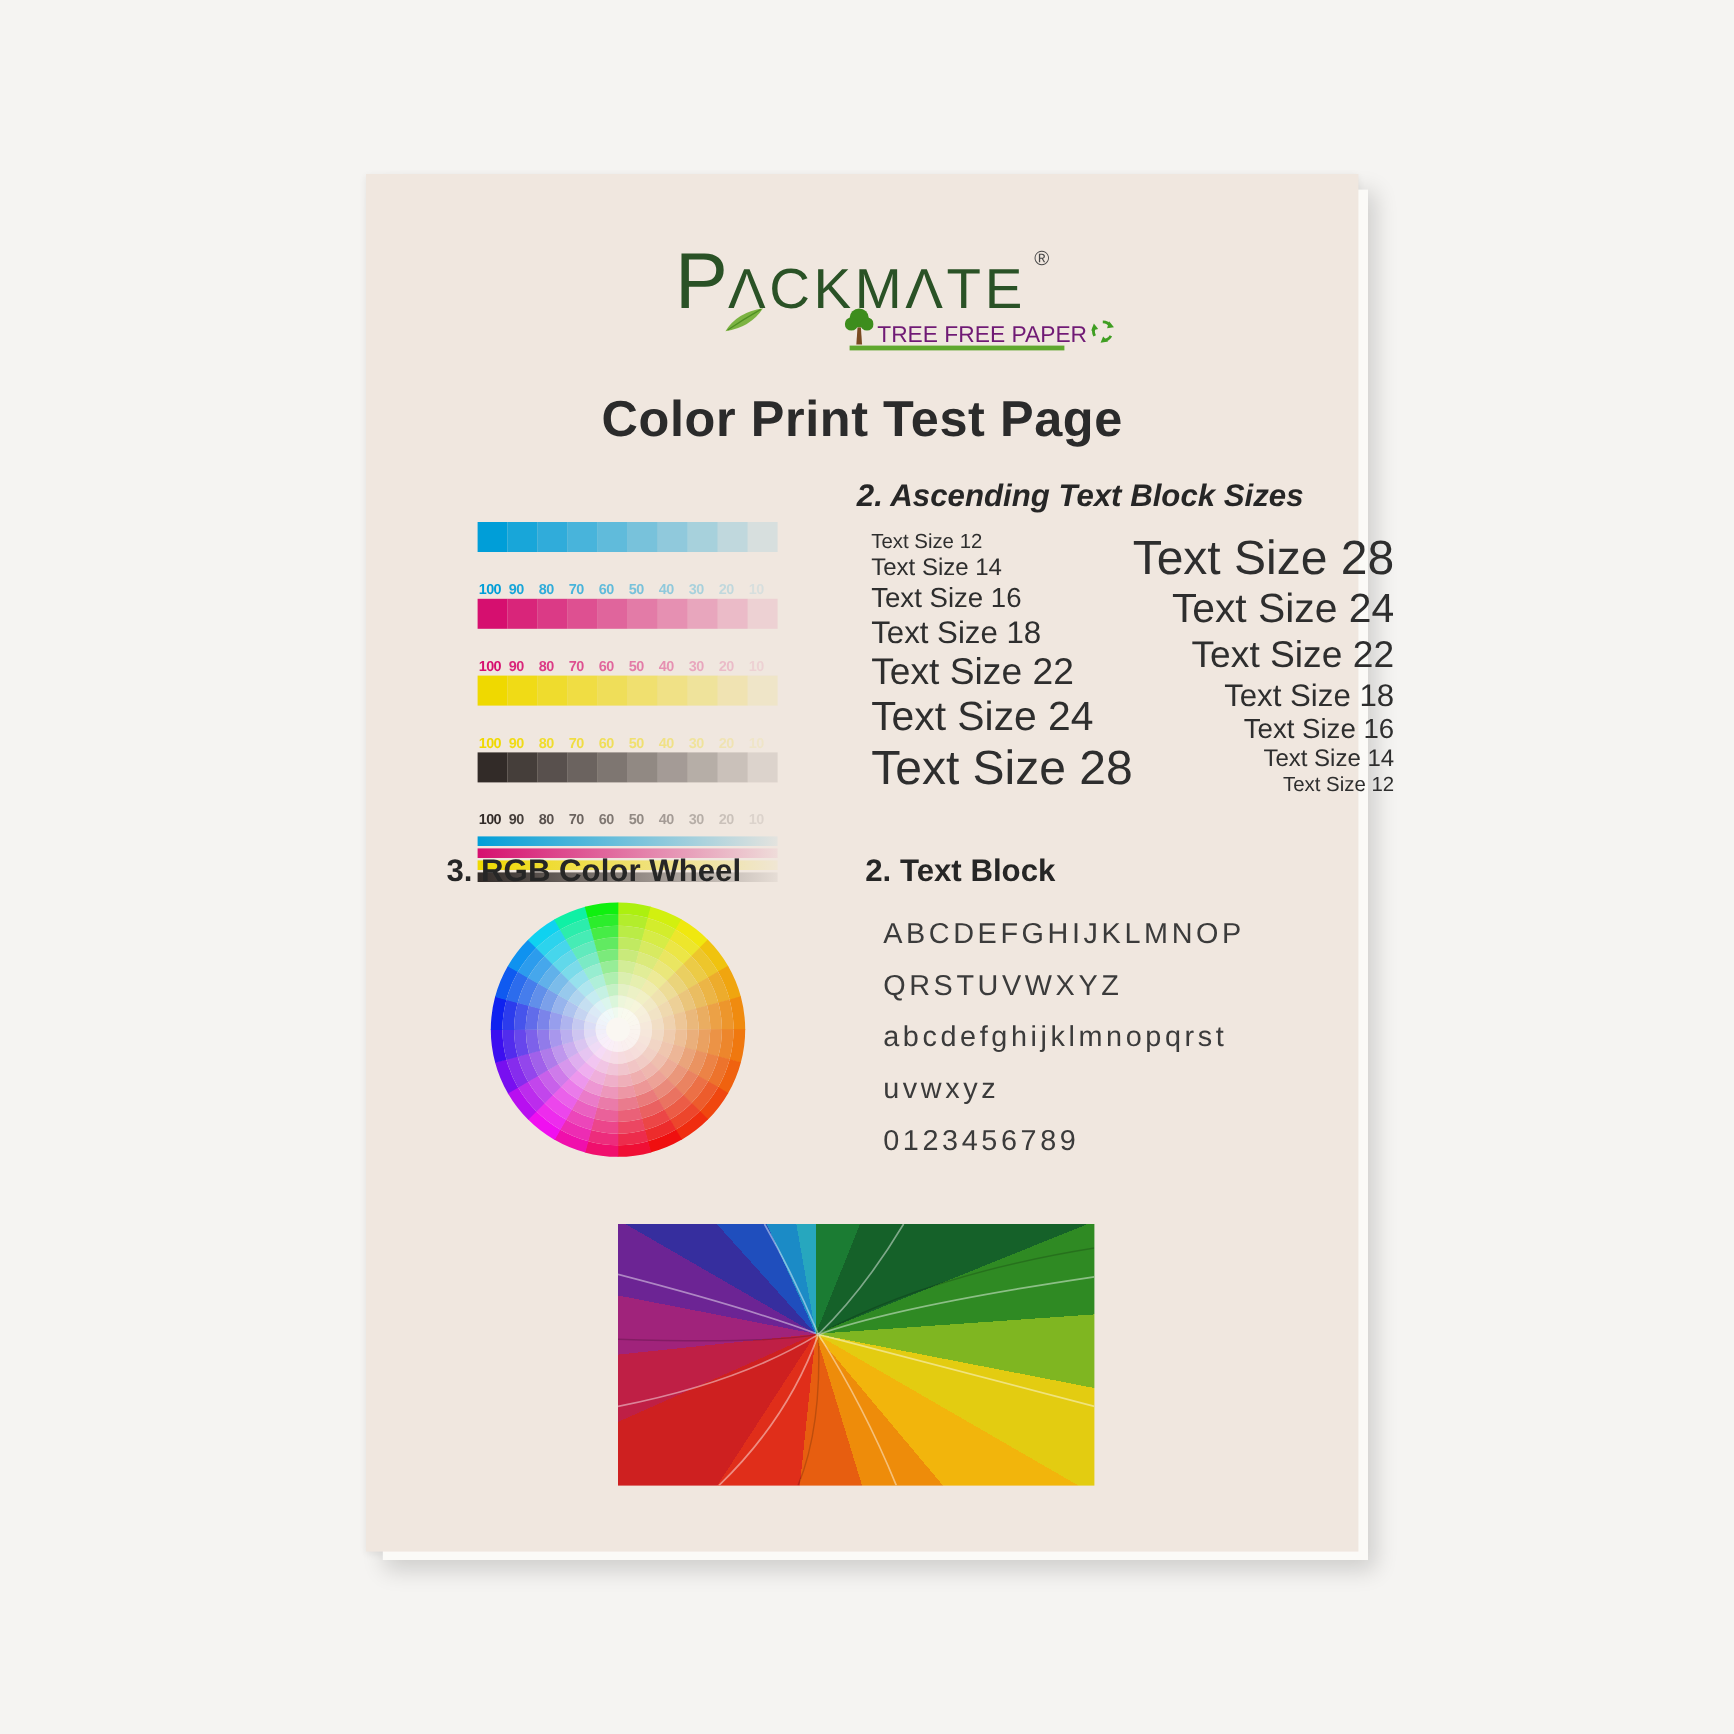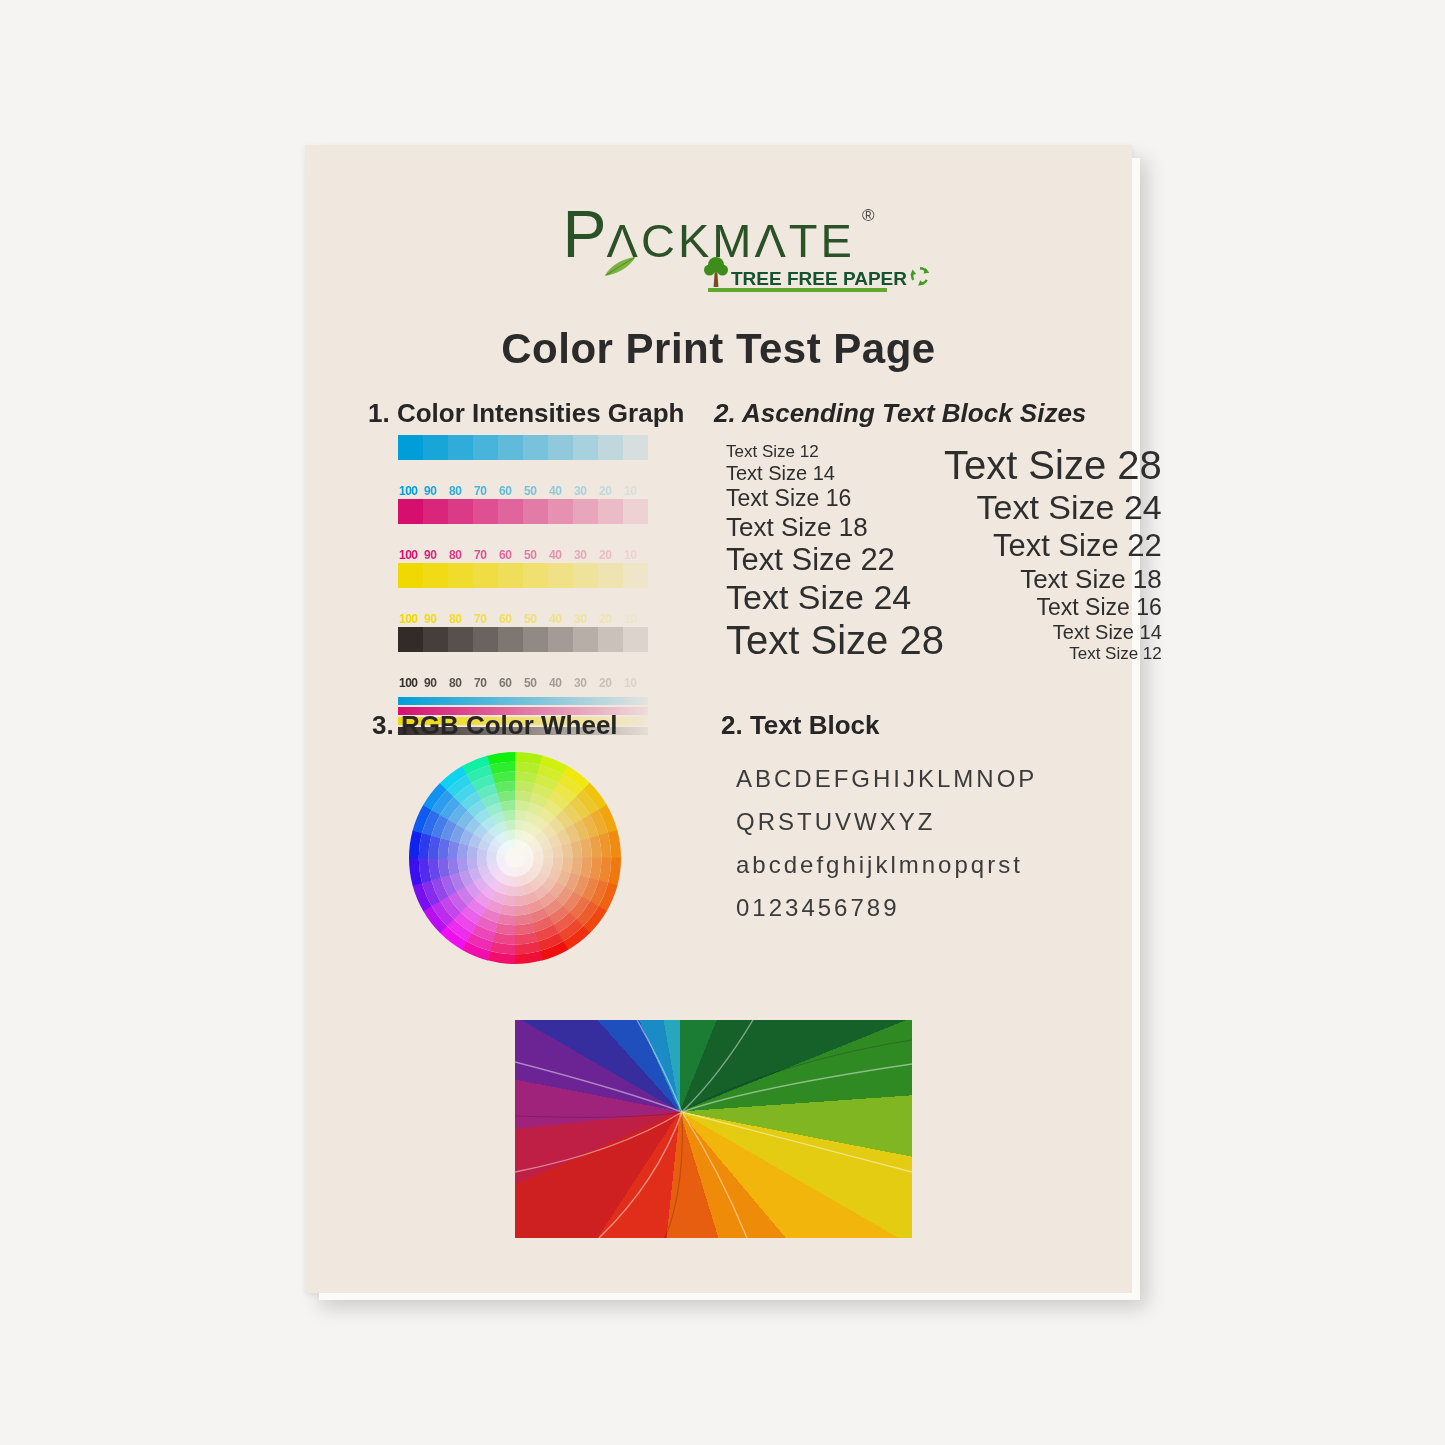--- a/index.html
+++ b/index.html
@@ -20,21 +20,21 @@
     color:#2a5226;
   }
   .logo-p{font-size:66px;line-height:1;font-weight:400;}
   .logo-rest{font-size:47px;line-height:1;letter-spacing:3px;position:relative;font-weight:400;}
   .logo-leaf{position:absolute;left:-7px;top:19px;transform:rotate(-14deg);}
   .logo-reg{font-size:17px;margin-left:7px;color:#474747;transform:translateY(-36px);display:inline-block;}
   .tagline{
     position:absolute;left:399px;top:111px;
     display:flex;align-items:flex-end;gap:3px;
   }
-  .tagline-text{font-weight:bold;font-size:19px;color:#14532d;letter-spacing:0;line-height:1;padding-bottom:5px;text-align:right;}
+  .tagline-text{font-weight:normal;font-size:19px;color:#701a75;letter-spacing:0;line-height:1;padding-bottom:5px;text-align:right;}
   .tagline-underline{position:absolute;left:403px;top:143px;width:179px;height:3.5px;background:#60a82e;}
   
   .page-title{
     position:absolute;left:0;right:0;top:180px;text-align:center;
     font-size:42px;font-weight:bold;color:#2b2b2b;letter-spacing:0.5px;
   }
   
   .sec-h{position:absolute;font-size:26px;font-weight:bold;color:#262626;white-space:nowrap;}
   .h-intensities{left:63px;top:253px;}
   .h-sizes{left:409px;top:253px;font-style:italic;}
@@ -105,21 +105,20 @@
             <g transform="rotate(240 10 10)">
               <polygon points="15.2,1.8 19.3,6.8 13.6,7.6"></polygon>
             </g>
           </g>
         </svg></span>
   </div>
   <div class="tagline-underline"></div>
 
   <div class="page-title">Color Print Test Page</div>
 
-  <div class="sec-h h-intensities">1. Color Intensities Graph</div>
   <div class="bars">
 
   <div class="bar-row">
         <div class="bar-seg" style="background: rgb(0, 158, 216);"></div>
         <div class="bar-seg" style="background: rgba(0, 158, 216, 0.9);"></div>
         <div class="bar-seg" style="background: rgba(0, 158, 216, 0.8);"></div>
         <div class="bar-seg" style="background: rgba(0, 158, 216, 0.7);"></div>
         <div class="bar-seg" style="background: rgba(0, 158, 216, 0.6);"></div>
         <div class="bar-seg" style="background: rgba(0, 158, 216, 0.5);"></div>
         <div class="bar-seg" style="background: rgba(0, 158, 216, 0.4);"></div>
@@ -484,20 +483,21 @@
         <path d="M99.58,79.59 A28.400000000000006,28.400000000000006 0 0 1 107.07,78.60 L107.05,88.30 A18.700000000000006,18.700000000000006 0 0 0 102.11,88.95 Z" fill="hsl(120,59%,91%)"></path>
         <path d="M102.11,88.95 A18.700000000000003,18.700000000000003 0 0 1 107.05,88.30 L107.02,98.00 A9.000000000000004,9.000000000000004 0 0 0 104.65,98.31 Z" fill="hsl(120,55%,96%)"></path>
         <circle cx="107" cy="107" r="10" fill="#faf7f2"></circle>
       </svg></div>
 
   <div class="sec-h h-textblock">2. Text Block</div>
   <div class="textblock">
       <div>ABCDEFGHIJKLMNOP</div>
       <div>QRSTUVWXYZ</div>
       <div>abcdefghijklmnopqrst</div>
+      <div>uvwxyz</div>
       <div>0123456789</div>
     </div>
 
   <div class="swirl" style="background: conic-gradient(at 41.5% 42%, rgb(27, 124, 51) 0deg, rgb(27, 124, 51) 22deg, rgb(21, 97, 41) 22deg, rgb(21, 97, 41) 68deg, rgb(47, 138, 35) 68deg, rgb(47, 138, 35) 86deg, rgb(127, 182, 33) 86deg, rgb(127, 182, 33) 101deg, rgb(227, 204, 17) 101deg, rgb(227, 204, 17) 120deg, rgb(242, 181, 12) 120deg, rgb(242, 181, 12) 140deg, rgb(238, 140, 10) 140deg, rgb(238, 140, 10) 163deg, rgb(231, 94, 16) 163deg, rgb(231, 94, 16) 186deg, rgb(224, 46, 26) 186deg, rgb(224, 46, 26) 213deg, rgb(206, 32, 32) 213deg, rgb(206, 32, 32) 246deg, rgb(191, 31, 69) 246deg, rgb(191, 31, 69) 264deg, rgb(160, 35, 123) 264deg, rgb(160, 35, 123) 281deg, rgb(108, 36, 148) 281deg, rgb(108, 36, 148) 300deg, rgb(54, 46, 158) 300deg, rgb(54, 46, 158) 318deg, rgb(31, 78, 189) 318deg, rgb(31, 78, 189) 336deg, rgb(27, 139, 198) 336deg, rgb(27, 139, 198) 350deg, rgb(39, 167, 190) 350deg, rgb(39, 167, 190) 360deg);">
     <svg width="397" height="218" viewBox="0 0 397 218">
       <g fill="none" stroke="rgba(255,255,255,0.45)" stroke-width="1.4">
         <path d="M167,92 Q146,42 122,0"></path>
         <path d="M167,92 Q205,55 238,0"></path>
         <path d="M167,92 Q235,68 397,44"></path>
         <path d="M167,92 Q245,112 397,152"></path>

